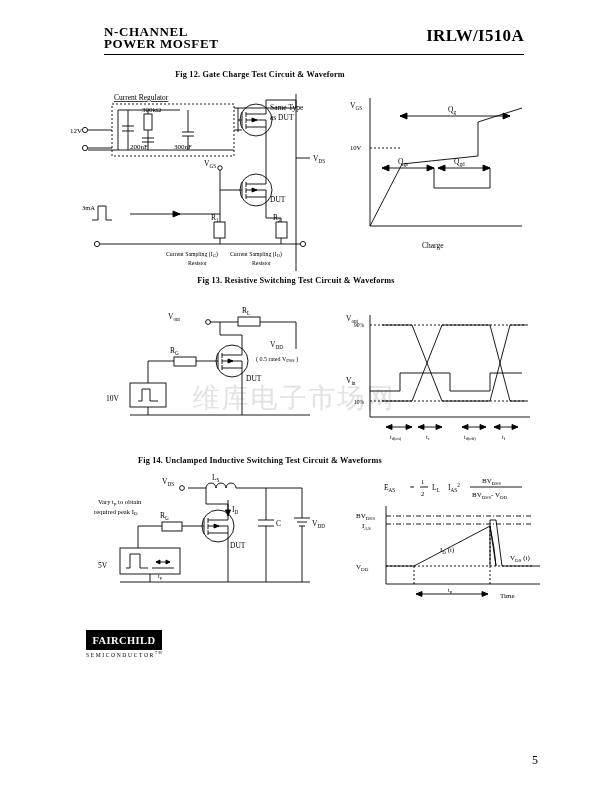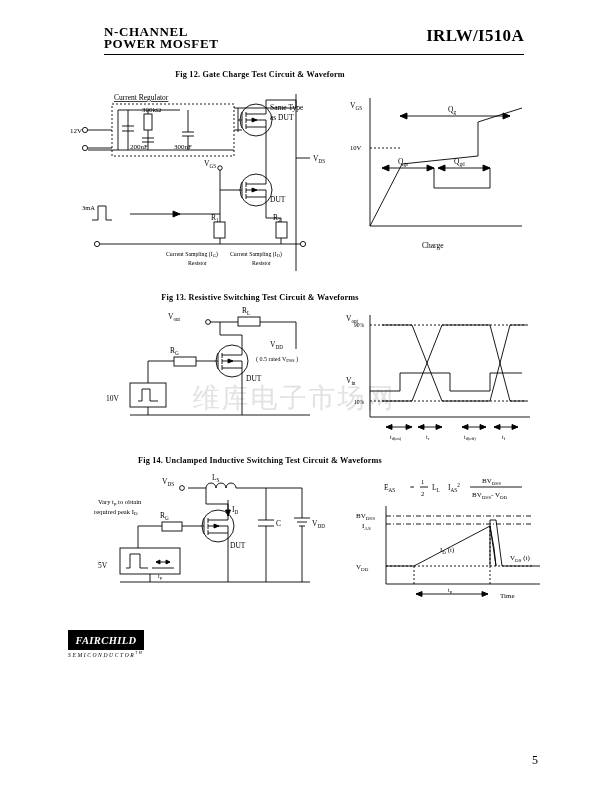--- a/index.html
+++ b/index.html
@@ -31,21 +31,21 @@
     position:absolute;left:0;top:28px;width:420px;height:1px;background:#000;
   }
 
   
   .cap{
     position:absolute;width:520px;text-align:center;
     font-size:8.2px;font-weight:bold;font-family:"Liberation Serif", serif;
     letter-spacing:0.2px;
   }
   #cap12{top:70px;}
-  #cap13{top:293px;}
+  #cap13{top:276px;padding-left:36px;}
   #cap14{top:456px;text-align:center;}
 
   
   svg{display:block;}
   .fig{position:absolute;}
   #fig12{left:70px;top:86px;}
   #fig13{left:70px;top:305px;}
   #fig14{left:70px;top:470px;}
 
   text{font-family:"Liberation Serif", serif;}
@@ -53,21 +53,21 @@
   
   .watermark{
     position:absolute;left:124px;top:380px;width:340px;
     text-align:center;font-size:27px;color:#e2e2e2;
     font-family:"DejaVu Sans", sans-serif;
     letter-spacing:2px;
     user-select:none;
   }
 
   
-  .logo{position:absolute;left:68px;top:630px;font-style:italic;}
+  .logo{position:absolute;left:86px;top:630px;}
   .logo-box{
     width:76px;height:20px;background:#000;
     display:flex;align-items:center;justify-content:center;
   }
   .logo-box span{
     color:#fff;font-size:10.5px;font-weight:bold;letter-spacing:0.4px;
     font-family:"Liberation Serif", serif;
   }
   .logo-sub{
     margin-top:1px;font-size:5.6px;letter-spacing:1.6px;

